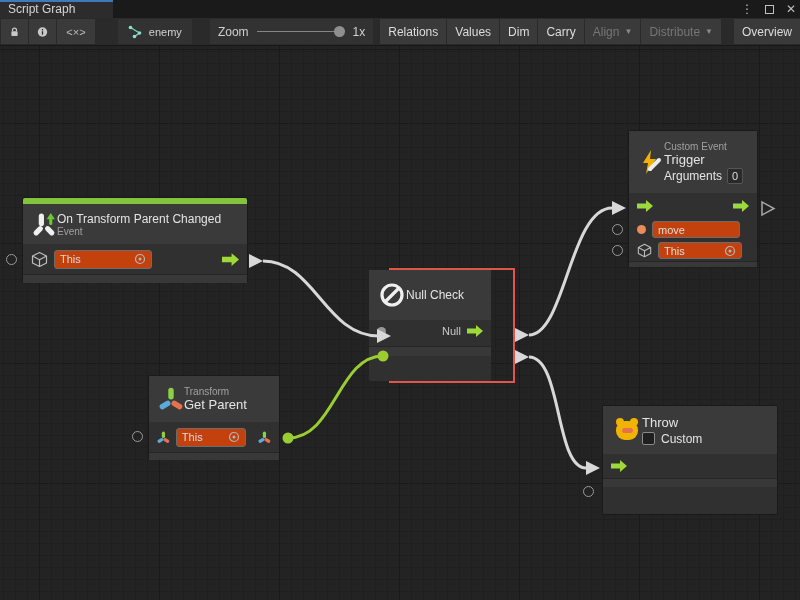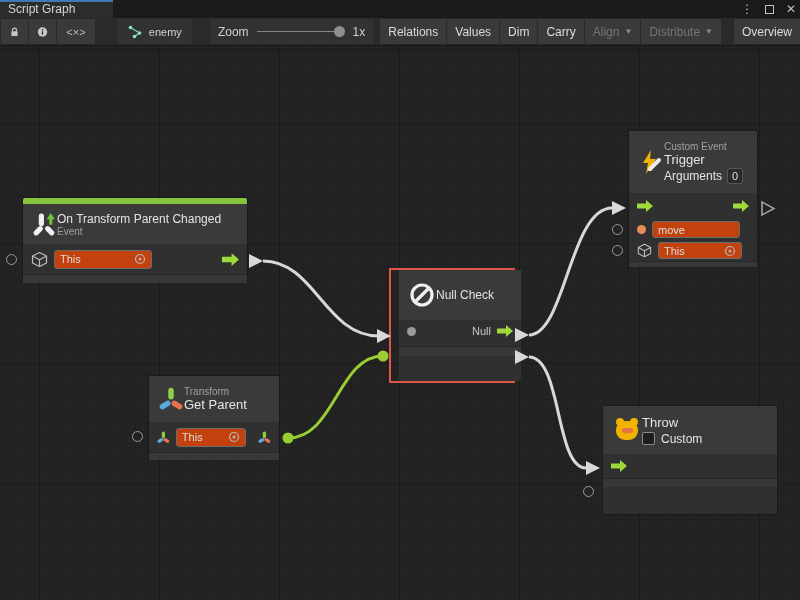--- a/index.html
+++ b/index.html
@@ -218,21 +218,21 @@
             <circle cx="6" cy="6" r="1.5" fill="#b5b5b5"></circle>
           </svg>
         </div>
       </div>
       <div class="nfoot" style="height:6px"></div>
     </div>
     <div class="circleport" style="left:612px; top:178px"></div>
     <div class="circleport" style="left:612px; top:199px"></div>
 
     <div class="selbox" style="left:389px; top:222px; width:126px; height:115px"></div>
-    <div class="node" style="left:399px; top:224px; width:122px; height:111px; border:none">
+    <div class="node" style="left:369px; top:224px; width:122px; height:111px; border:none">
       <div class="nhead" style="height:50px">
         <svg width="28" height="28" viewBox="0 0 28 28">
           <circle cx="14" cy="14" r="10" stroke="#f0f0f0" stroke-width="3.2" fill="none"></circle>
           <line x1="7" y1="21" x2="21" y2="7" stroke="#f0f0f0" stroke-width="3.2"></line>
         </svg>
         <div class="ntitle">Null Check</div>
       </div>
       <div class="prow" style="height:22px">
         <span class="portdot" style="width:9px;height:9px;background:#9a9a9a"></span>
         <div class="flex1"></div>

